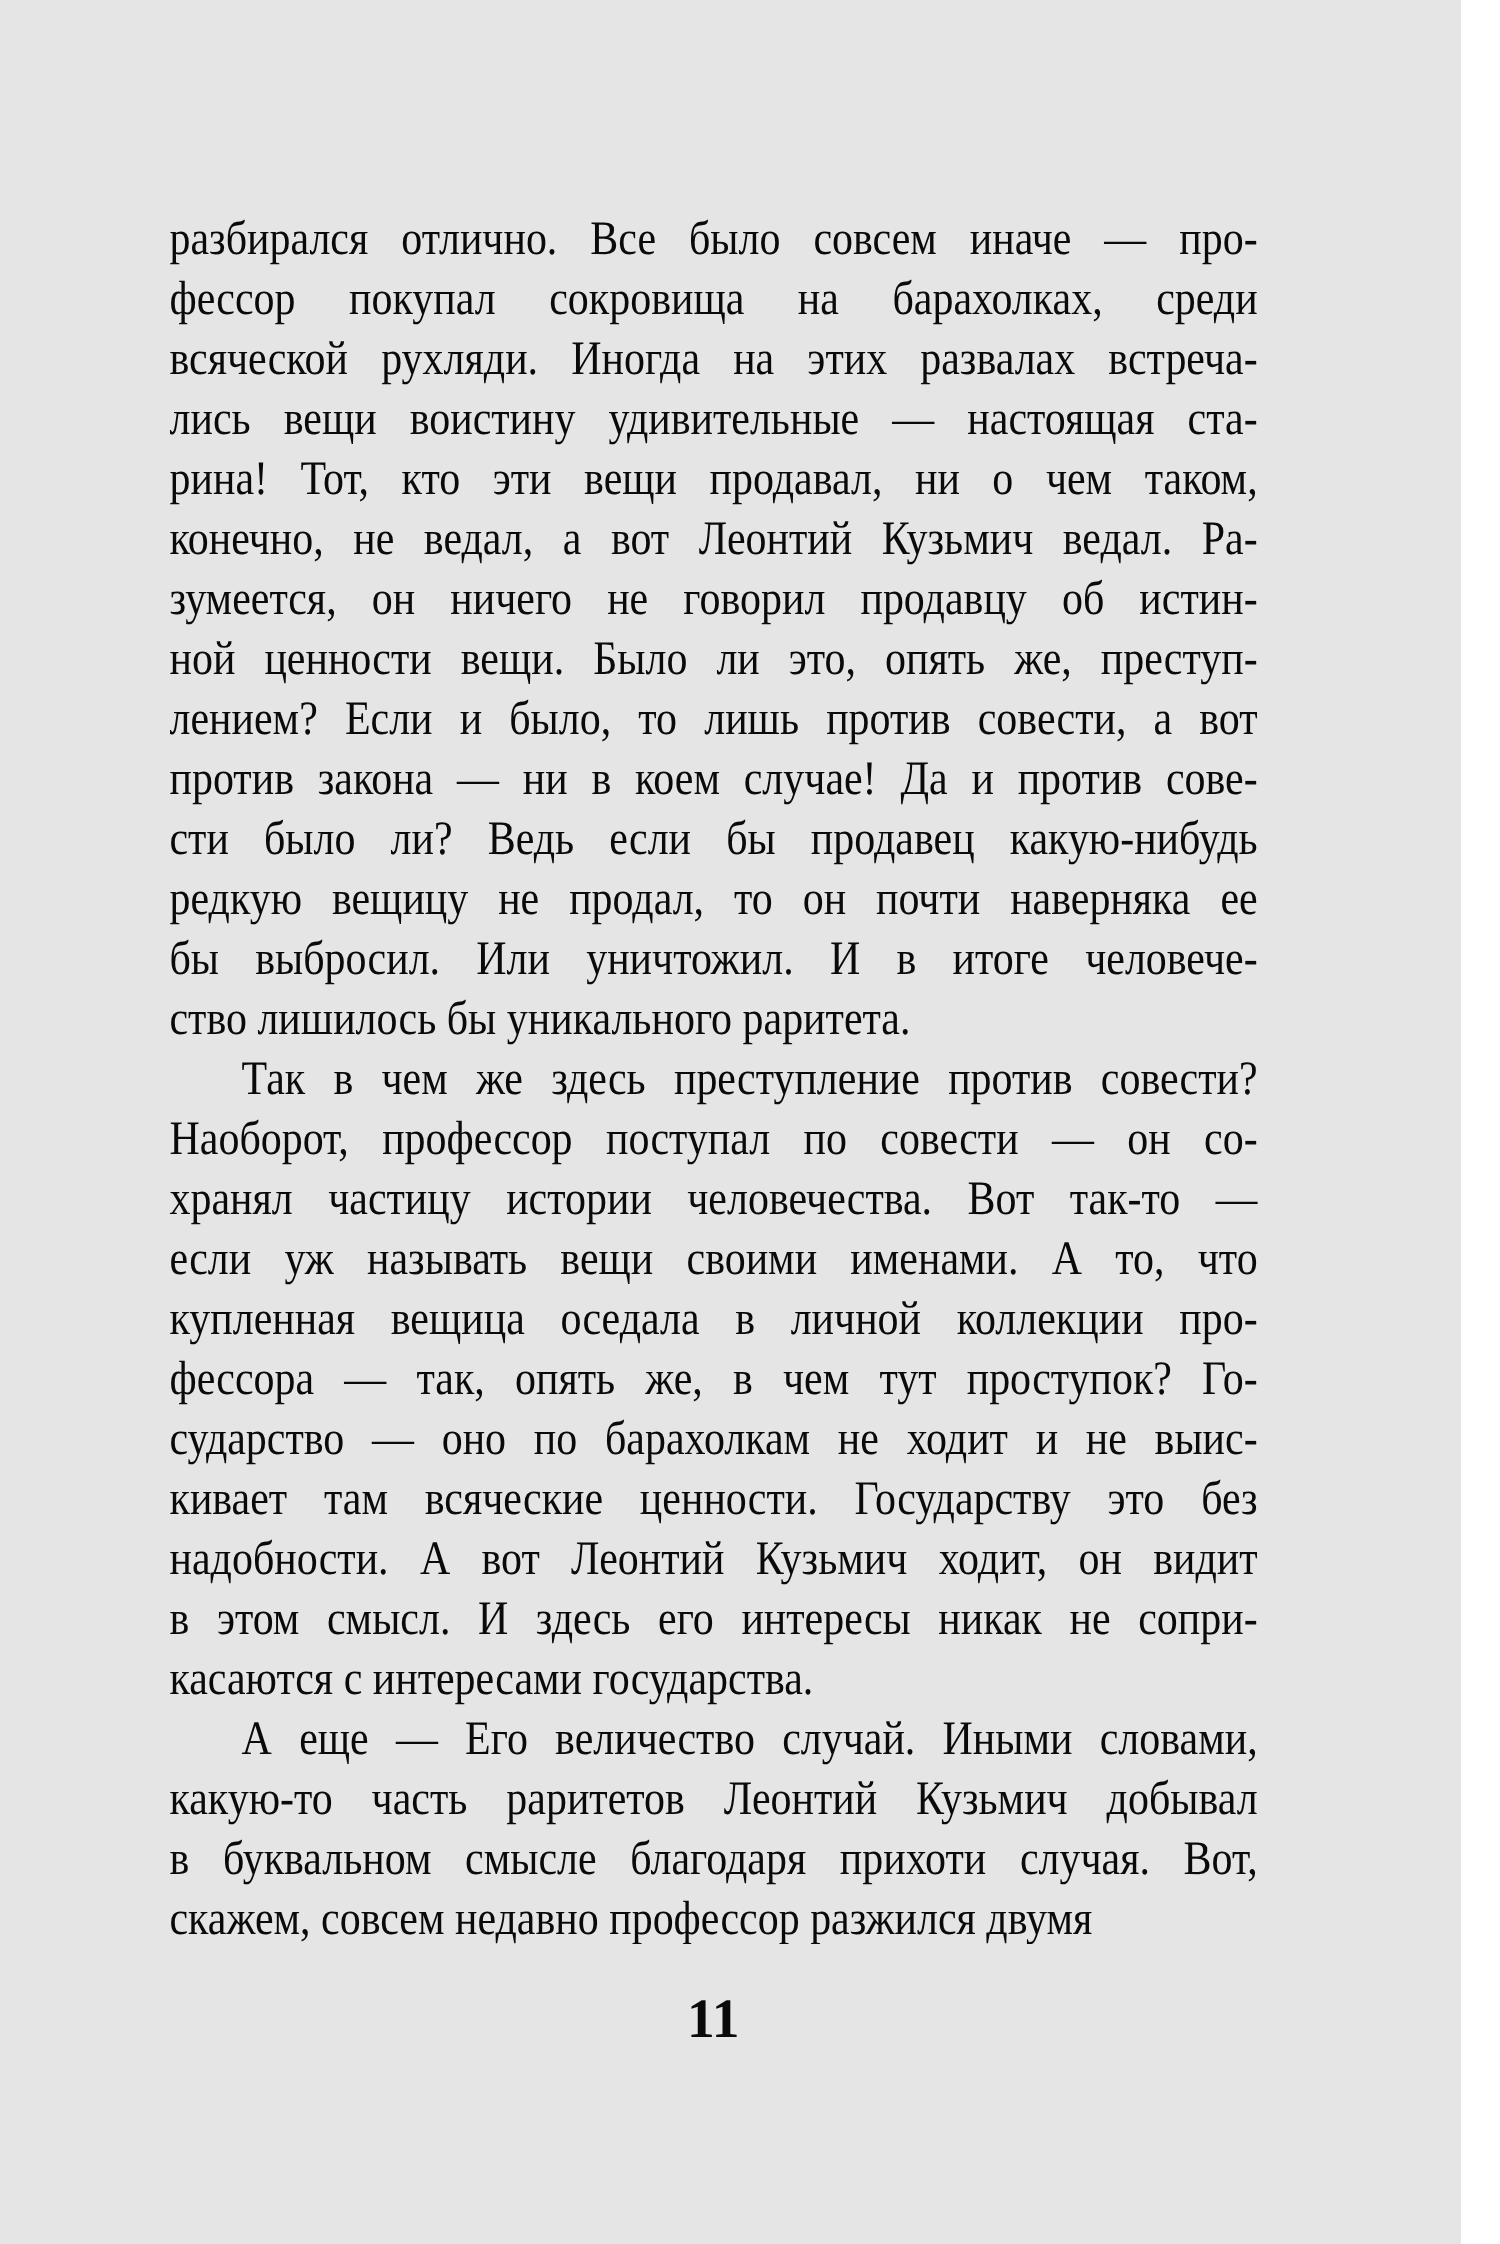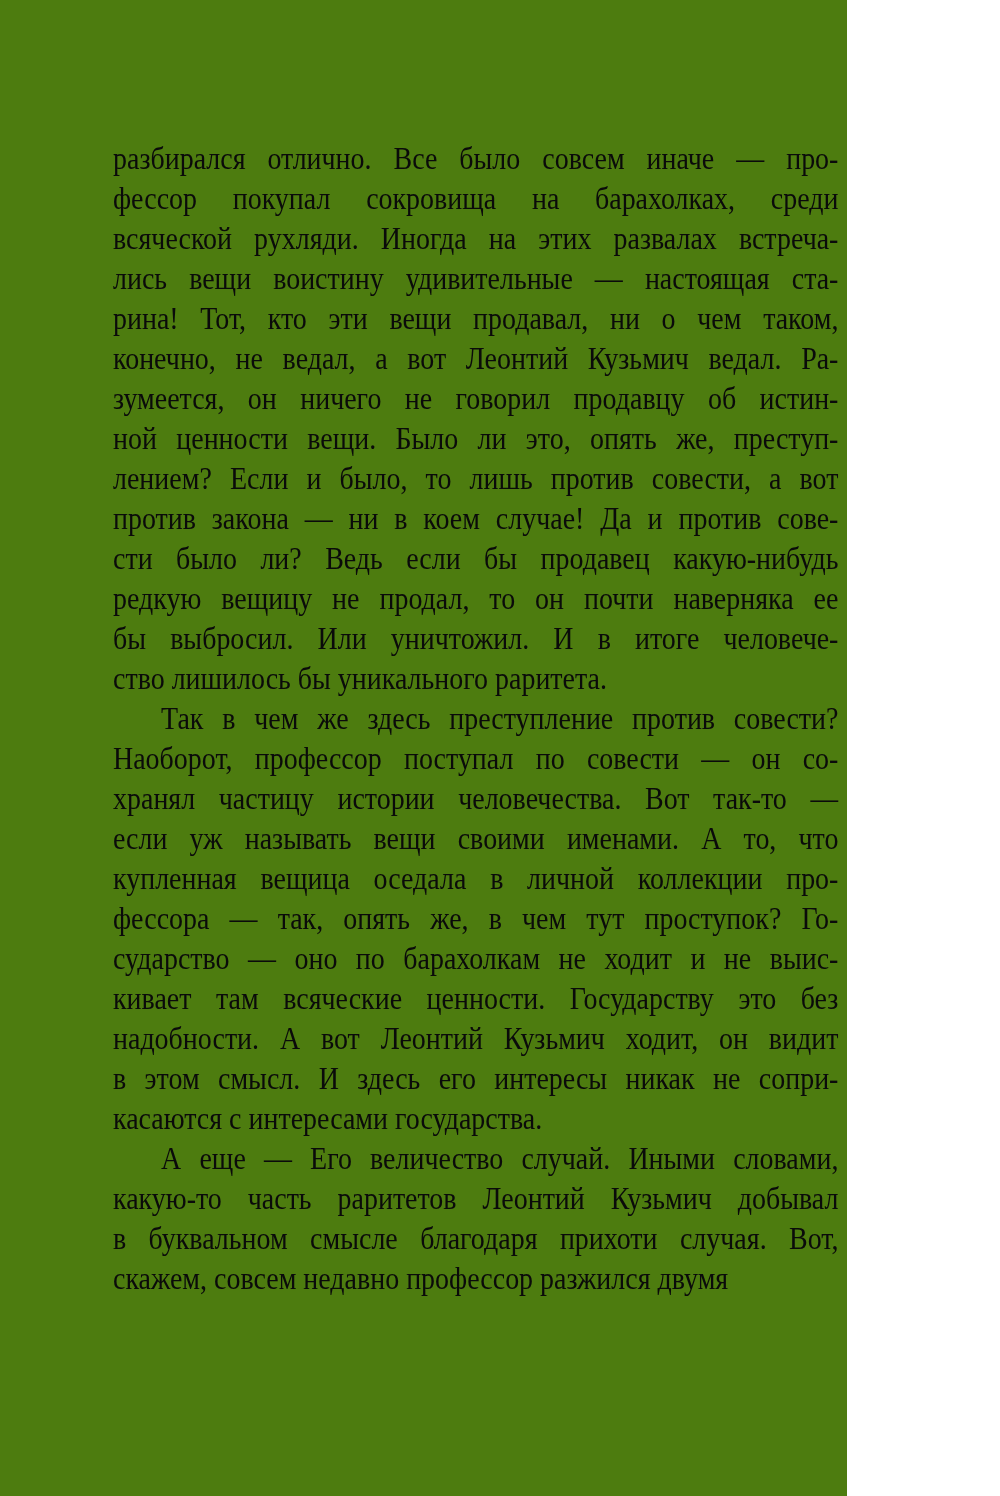--- a/index.html
+++ b/index.html
@@ -8,23 +8,23 @@
   }
   body {
     width: 1000px;
     height: 1496px;
     background: #ffffff;
     font-family: "Liberation Serif", serif;
     color: #000000;
   }
   .page {
     position: relative;
-    width: 847px;
+    width: 974px;
     height: 1496px;
-    background: #4d7c0f;
+    background: #e5e5e5;
     overflow: hidden;
   }
   
   .text-block {
     position: absolute;
     left: 113px;
     top: 138px;
     width: 830px;
     transform: scaleX(0.874);
     transform-origin: left top;
@@ -97,13 +97,14 @@
         <div class="line">в этом смысл. И здесь его интересы никак не сопри-</div>
         <div class="line para-last">касаются с интересами государства.</div>
       </div>
       <div class="paragraph">
         <div class="line para-first-indent">А еще — Его величество случай. Иными словами,</div>
         <div class="line">какую-то часть раритетов Леонтий Кузьмич добывал</div>
         <div class="line">в буквальном смысле благодаря прихоти случая. Вот,</div>
         <div class="line para-last">скажем, совсем недавно профессор разжился двумя</div>
       </div>
     </div>
+  <div class="page-number">11</div>
 </div>
 
 </body></html>

